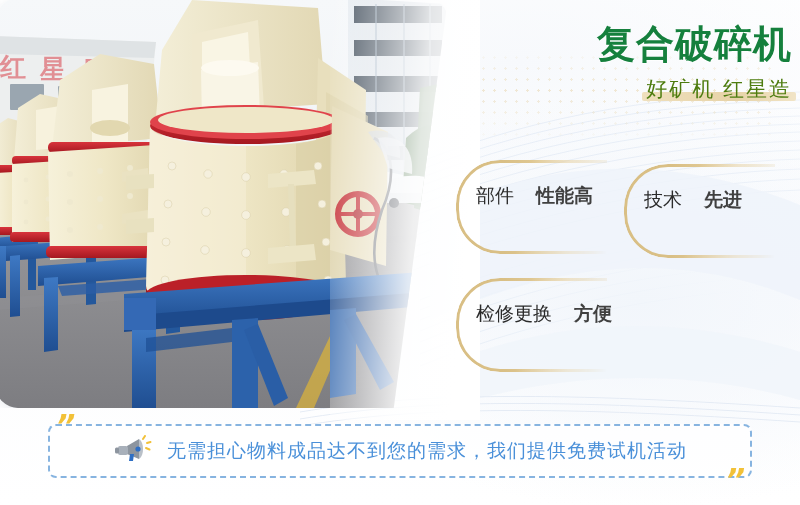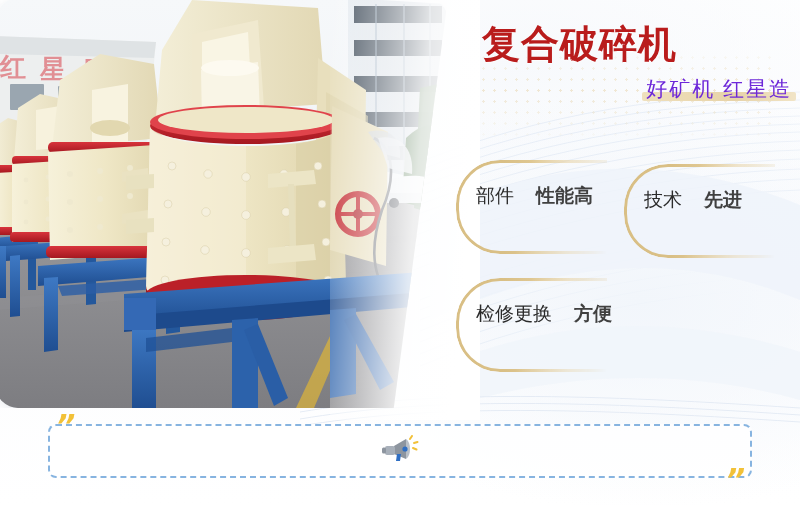--- a/index.html
+++ b/index.html
@@ -48,35 +48,35 @@
     background:linear-gradient(95deg, rgba(255,255,255,0) 0%, rgba(255,255,255,.85) 55%, #ffffff 85%);
     pointer-events:none;
   }
   
   .headline{
     position:absolute;left:482px;top:22px;width:310px;
     text-align:right;
   }
   .title{
     font-size:38px;line-height:44px;font-weight:bold;
-    color:#b91c1c;letter-spacing:1px;
-    text-align:left;
+    color:#15803d;letter-spacing:1px;
+    text-align:right;
     text-shadow:0 1px 0 rgba(255,255,255,.7);
   }
   .subtitle-wrap{
     position:relative;display:inline-block;margin-top:10px;
   }
   .subtitle-bar{
     position:absolute;left:-4px;right:-4px;bottom:1px;height:9px;
     background:linear-gradient(90deg,#efe0bd,#e7d3a8 60%,#f1e4c6);
     border-radius:2px;
   }
   .subtitle{
     position:relative;
-    font-size:21px;line-height:26px;color:#6d28d9;font-weight:500;
+    font-size:21px;line-height:26px;color:#4d7c0f;font-weight:500;
     letter-spacing:2px;white-space:nowrap;
   }
   
   .features{
     position:absolute;left:452px;top:150px;width:348px;height:230px;
   }
   .feat{
     position:absolute;width:174px;height:108px;
   }
   .feat.c0{left:0;top:0;}
@@ -450,16 +450,17 @@
               <path d="M33 13 L36.5 14.5"></path>
           </g>
           <path d="M14 11 L26 4 L26 24 L14 19 Z" fill="#8d959f"></path>
           <path d="M26 4 C 29 6, 30 10, 30 14 C 30 18, 29 22, 26 24 Z" fill="#b9c0c8"></path>
           <rect x="5" y="11" width="10" height="9" rx="2" fill="#a8b0ba"></rect>
           <rect x="2" y="12.5" width="4" height="6" rx="1.5" fill="#8d959f"></rect>
           <path d="M17 19 L21 19 L20 26 L16 26 Z" fill="#2f6fc4"></path>
           <circle cx="25" cy="14" r="2.6" fill="#2f6fc4"></circle>
         </svg>
       </div>
+      <div class="ctext">无需担心物料成品达不到您的需求，我们提供免费试机活动</div>
     </div>
   </div>
 
 </div>
 
 </body></html>

